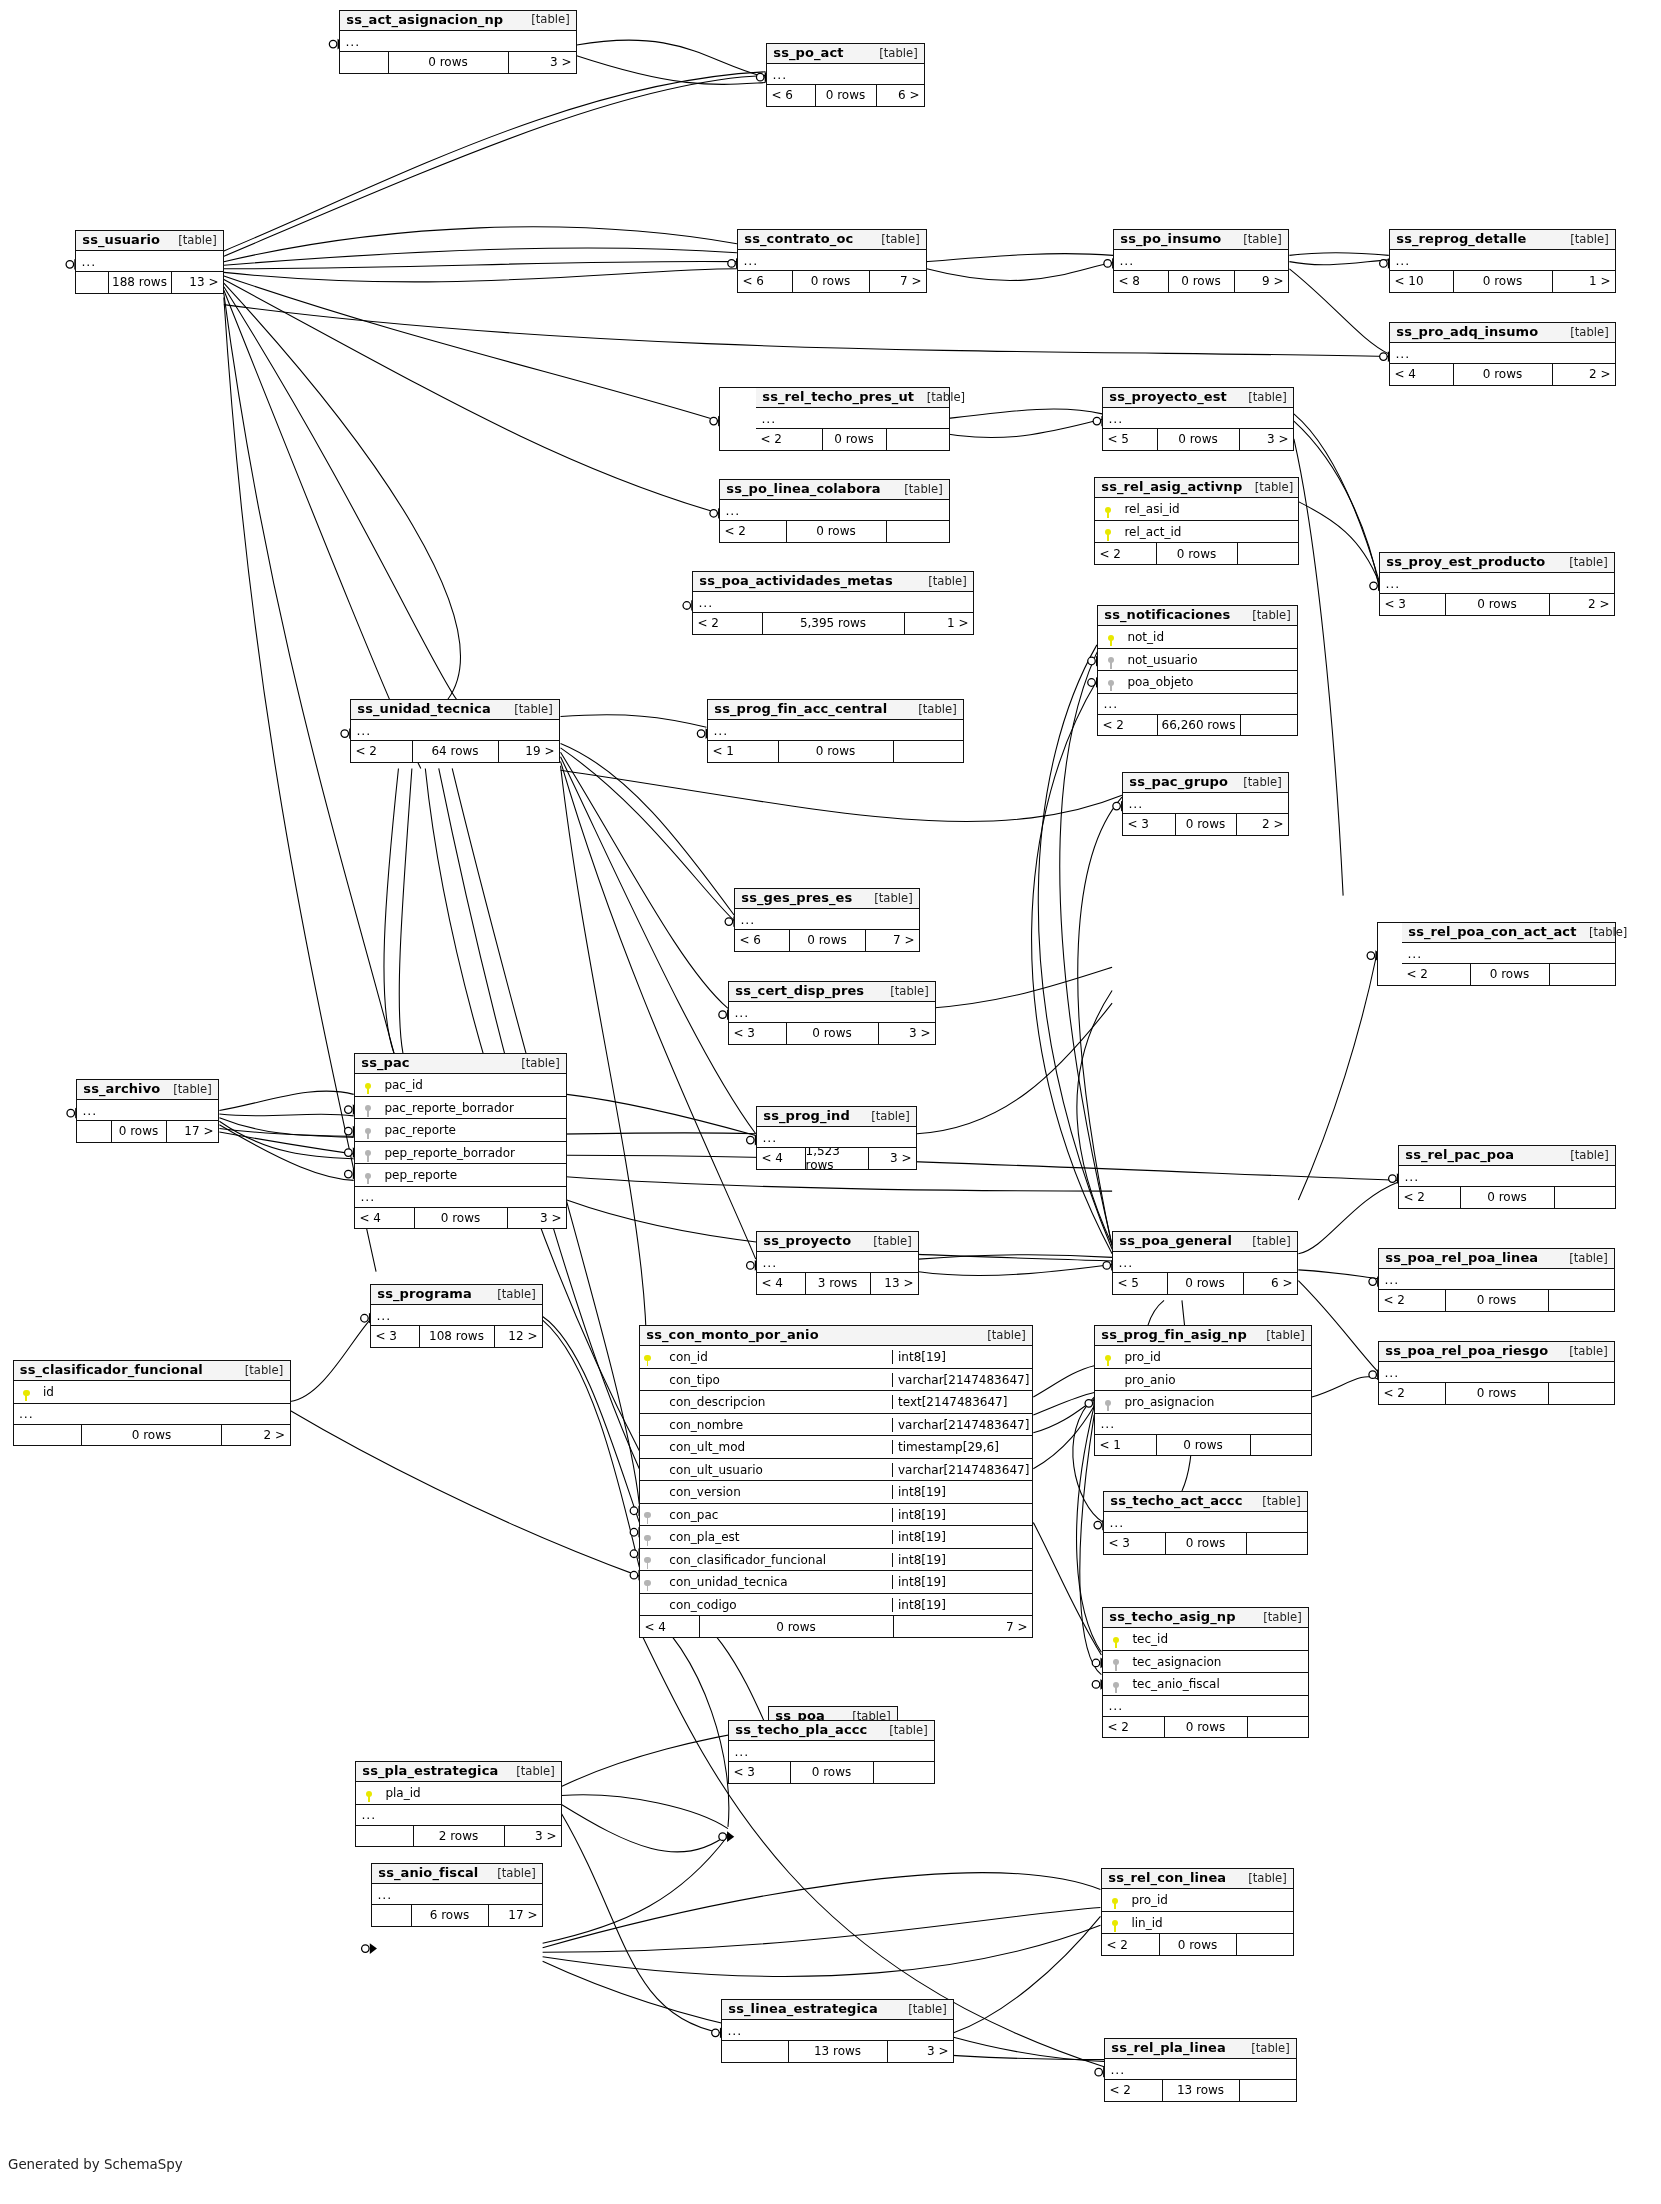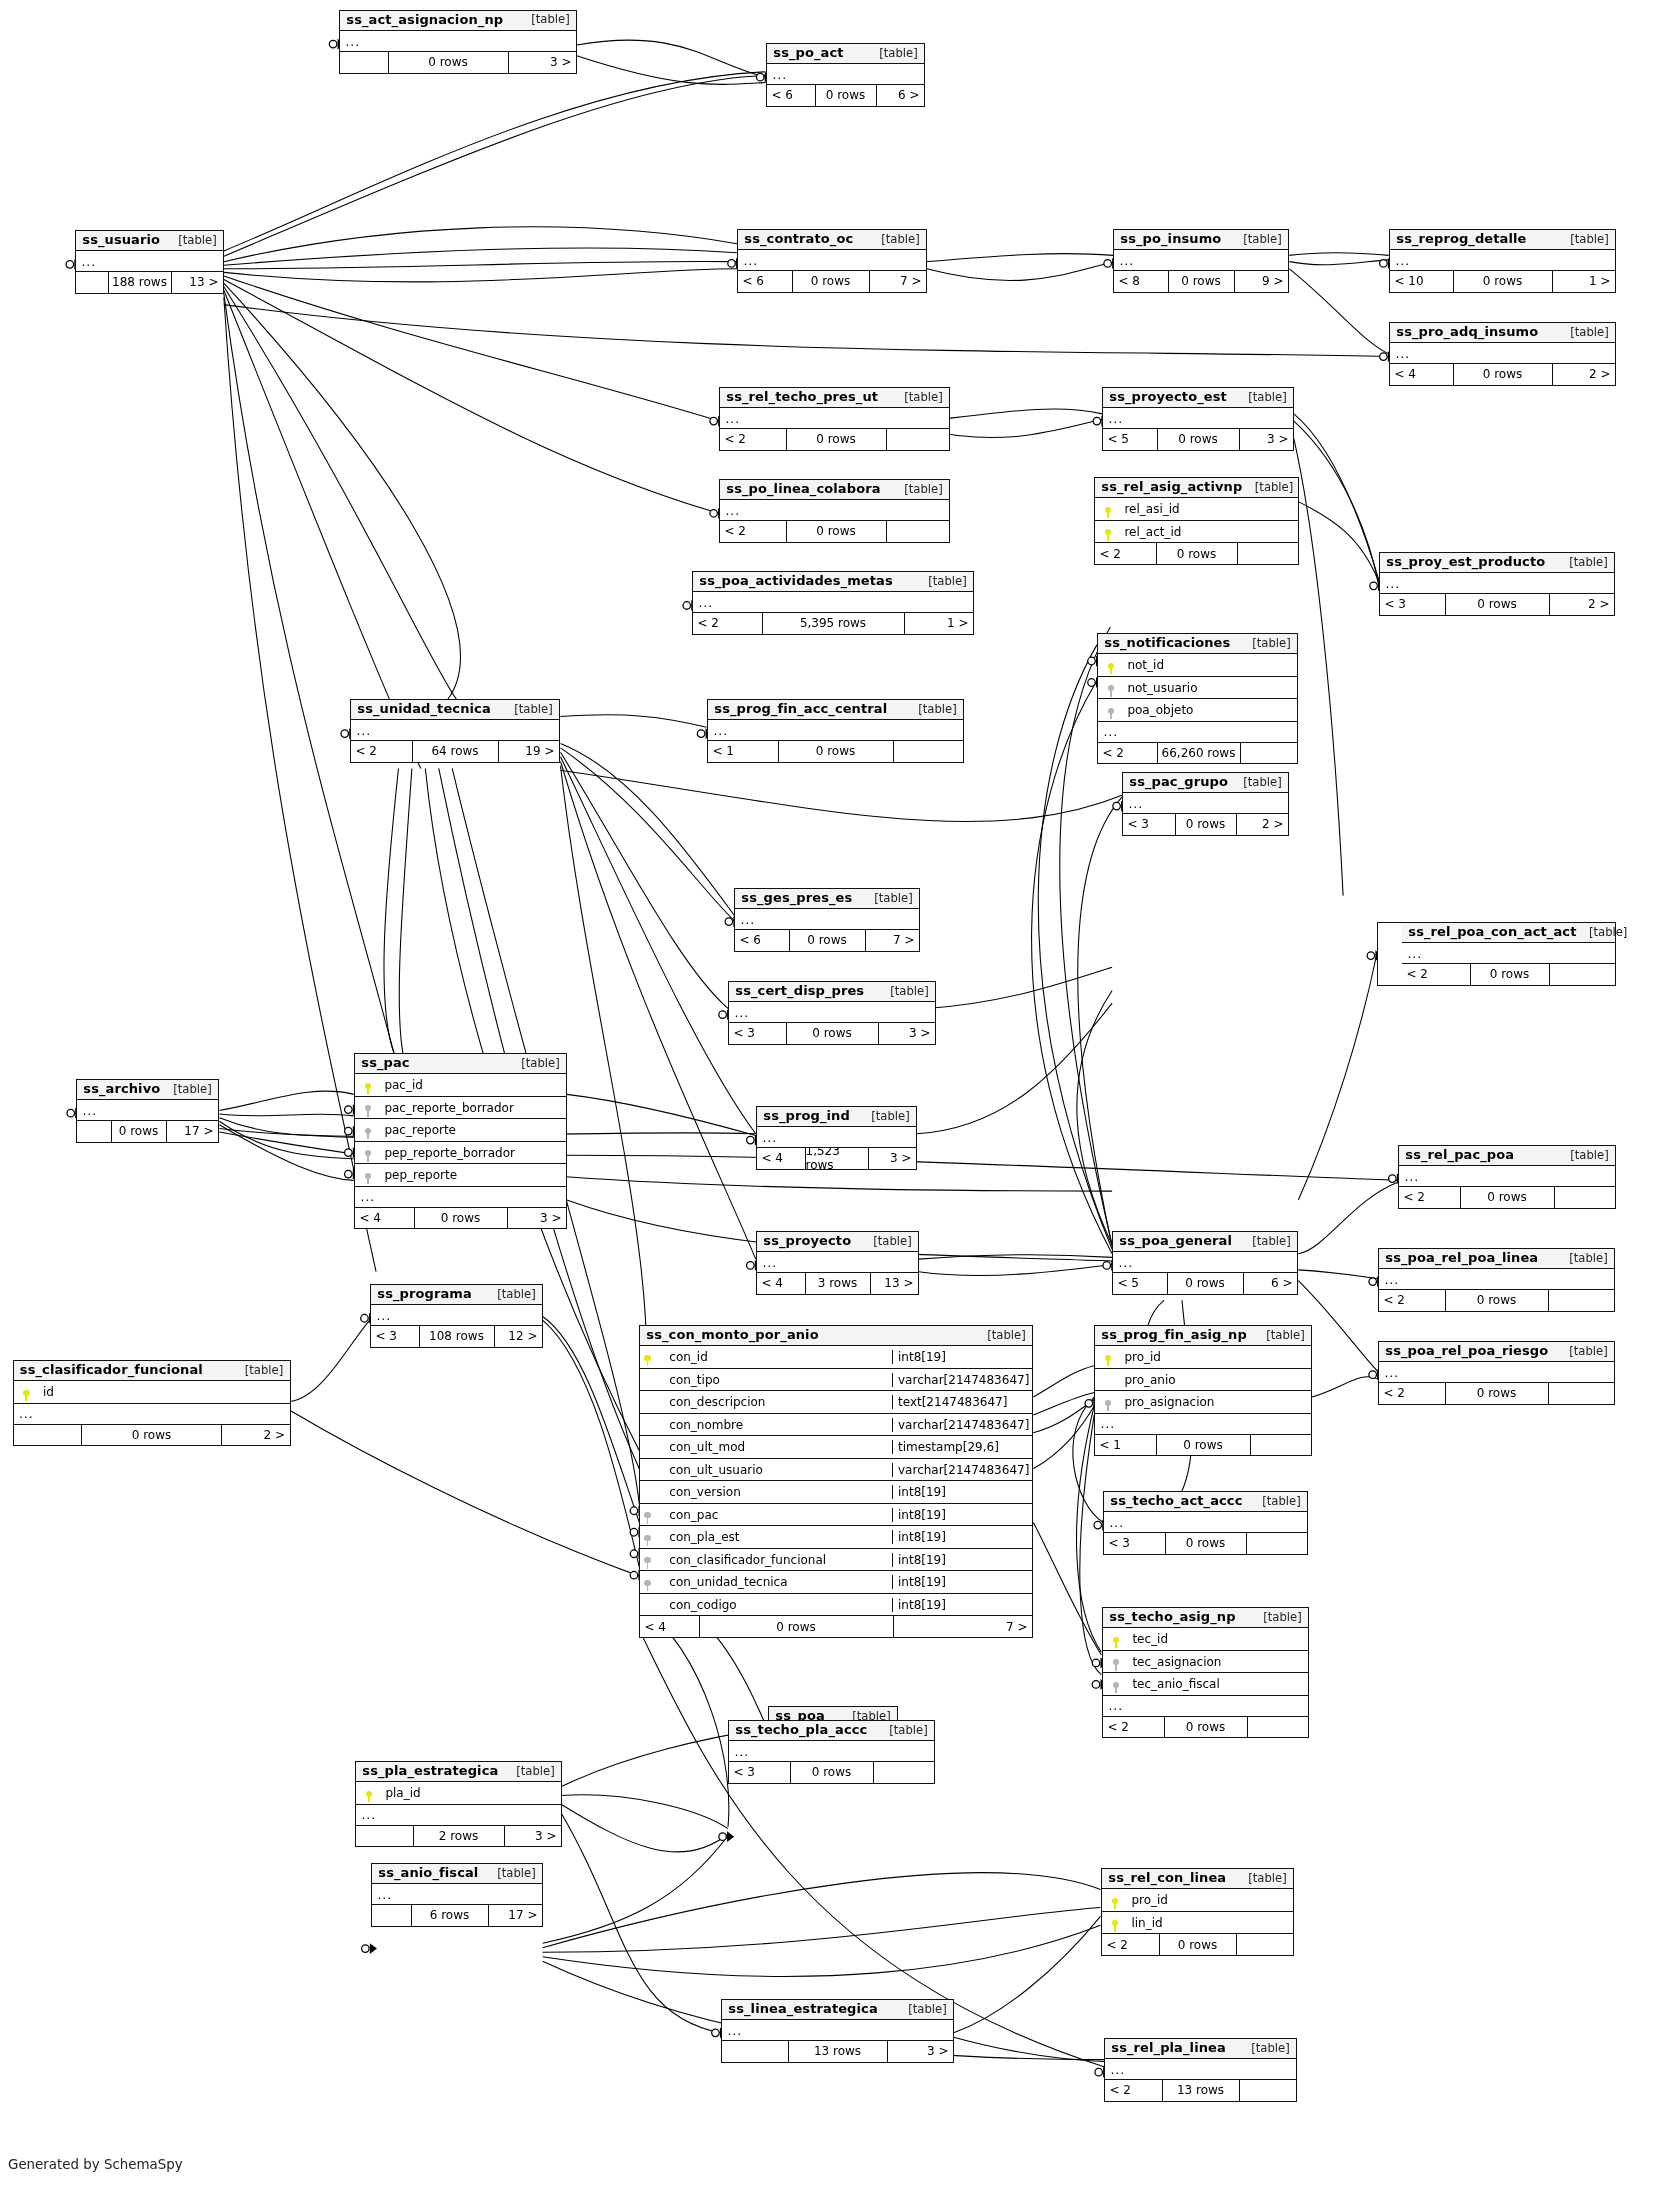--- a/index.html
+++ b/index.html
@@ -398,21 +398,21 @@
           <span class="nm">ss_pro_adq_insumo</span>
           <span class="tag">[table]</span>
         </div>
         <div class="ellip">...</div>
         <div class="foot">
           <div class="l" style="width: 58px; flex: 0 0 58px;">&lt; 4</div>
           <div class="c">0 rows</div>
           <div class="r" style="width: 58px; flex: 0 0 58px;">2 &gt;</div>
         </div>
       </div>
-      <div class="tbl" style="left: 719px; top: 387px; width: 231px;">
+      <div class="tbl" style="left: 719px; top: 387px; width: 231px; padding-left: 36px;">
         <div class="hdr">
           <span class="nm">ss_rel_techo_pres_ut</span>
           <span class="tag">[table]</span>
         </div>
         <div class="ellip">...</div>
         <div class="foot">
           <div class="l" style="width: 61px; flex: 0 0 61px;">&lt; 2</div>
           <div class="c">0 rows</div>
           <div class="r" style="width: 58px; flex: 0 0 58px;"></div>
         </div>
@@ -477,21 +477,21 @@
           <span class="nm">ss_proy_est_producto</span>
           <span class="tag">[table]</span>
         </div>
         <div class="ellip">...</div>
         <div class="foot">
           <div class="l" style="width: 60px; flex: 0 0 60px;">&lt; 3</div>
           <div class="c">0 rows</div>
           <div class="r" style="width: 60px; flex: 0 0 60px;">2 &gt;</div>
         </div>
       </div>
-      <div class="tbl" style="left: 1097px; top: 605px; width: 201px; margin-top: 28px;">
+      <div class="tbl" style="left: 1097px; top: 605px; width: 201px;">
         <div class="hdr">
           <span class="nm">ss_notificaciones</span>
           <span class="tag">[table]</span>
         </div>
         <div class="col">
           <span class="kw"><span class="key pk"></span></span>
           <span class="cn">not_id</span>
         </div>
         <div class="col">
           <span class="kw"><span class="key fk"></span></span>

